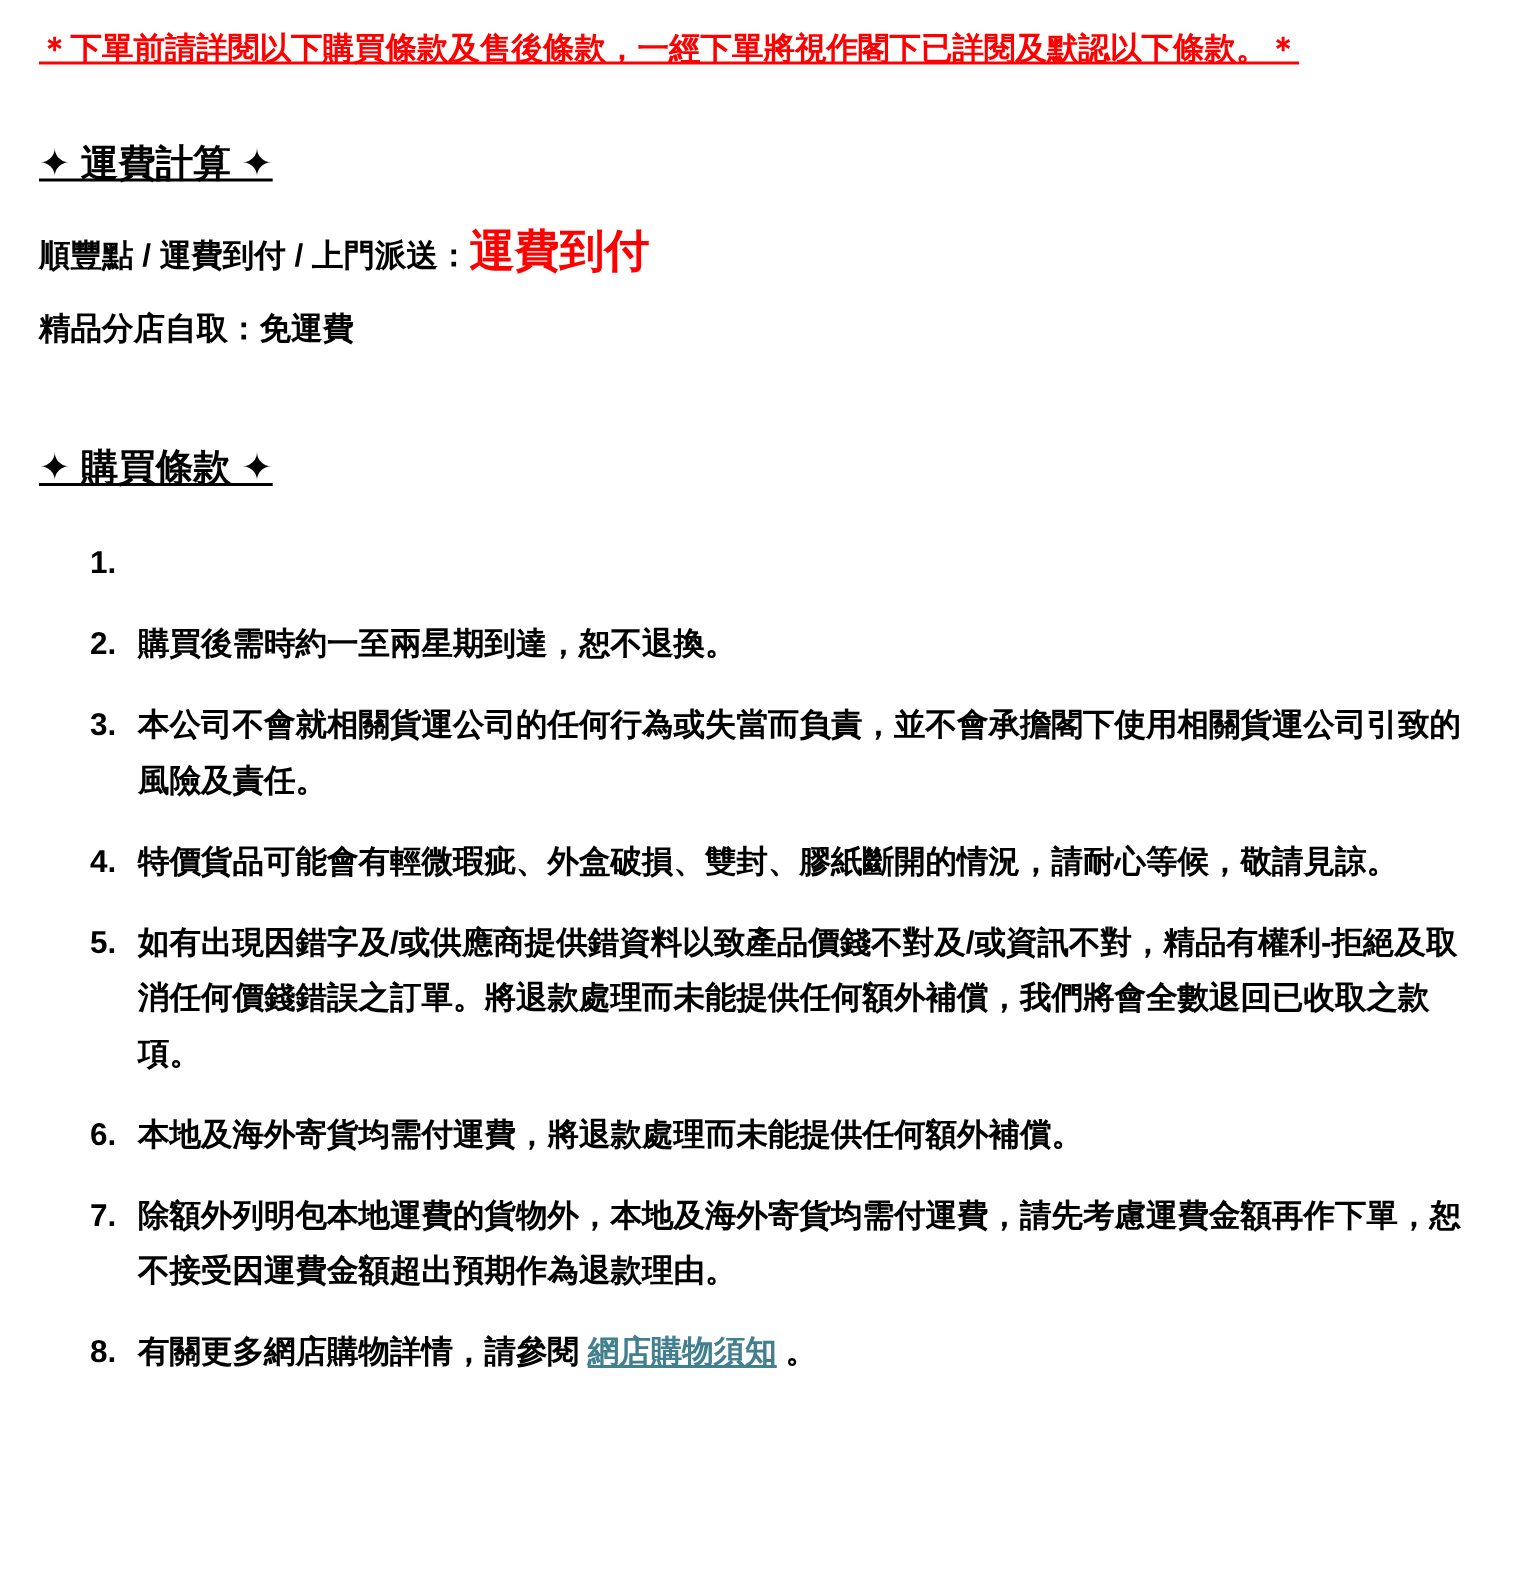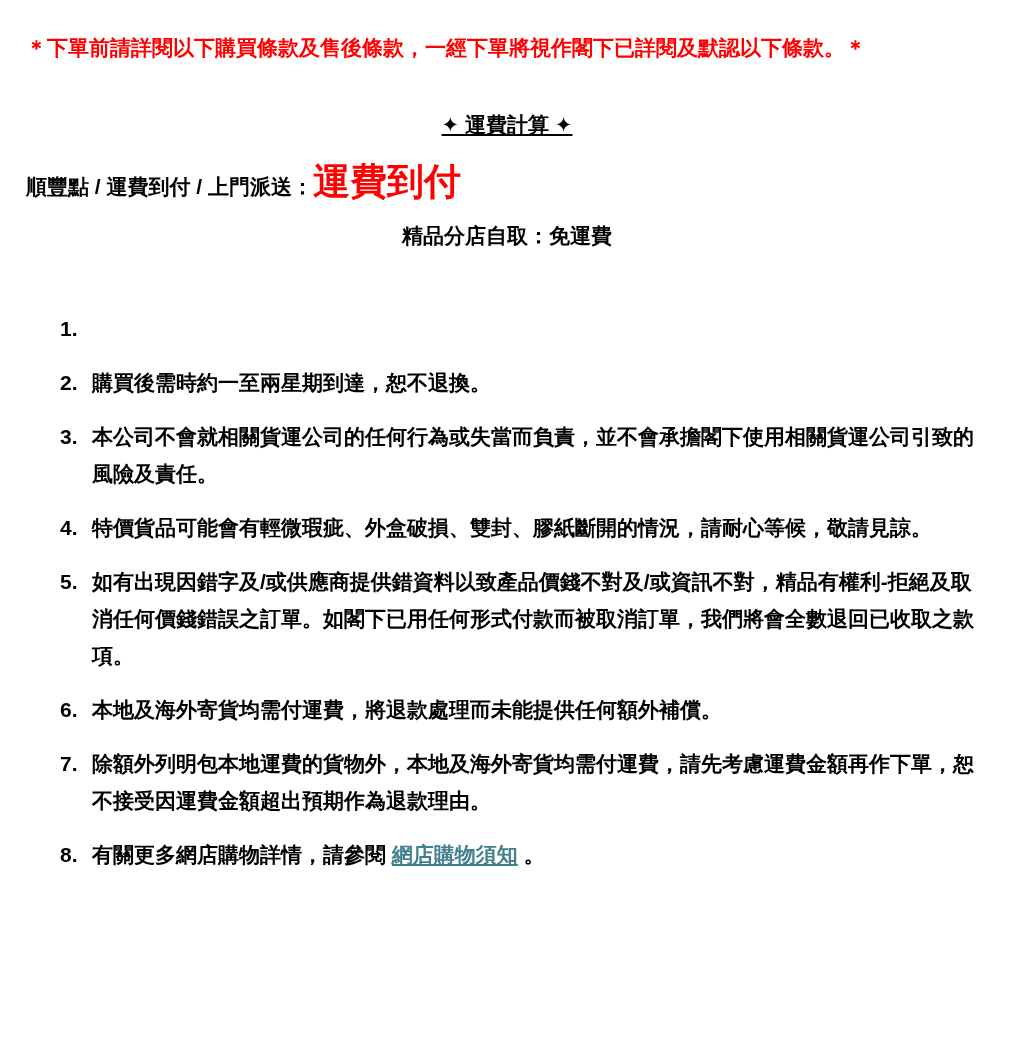--- a/index.html
+++ b/index.html
@@ -10,36 +10,36 @@
     font-weight: 700;
     color: var(--text-color, #000000);
   }
   .page {
     padding: 14px 38px 36px 26px;
     font-size: 21px;
     line-height: 37px;
   }
   .notice {
     color: var(--accent-red, #fe0000);
-    margin: 15px 0 40px 0;
+    text-decoration: underline;
+    margin: 0 0 40px 0;
   }
   .section-heading {
-    font-size: 21px;
+    font-size: 25px;
     font-weight: 700;
     text-decoration: underline;
     margin: 0 0 24px 0;
-    text-align: center;
   }
   .ship-line { margin: 0 0 12px 0; }
   .ship-value {
     color: var(--accent-red, #fe0000);
-    font-size: 37px;
+    font-size: 30px;
     line-height: 30px;
   }
-  .ship-line2 { margin: 0 0 56px 0; text-align: center; }
+  .ship-line2 { margin: 0 0 56px 0; }
   .terms-heading { margin-bottom: 26px; }
   .terms-list { margin: 0; padding: 0 0 0 34px; }
   .term-item { display: flex; margin-bottom: 17px; }
   .term-number { flex: 0 0 32px; width: 32px; }
   .term-body { flex: 1 1 auto; min-width: 0; }
   .term-text { margin: 0; }
   .term-note {
     margin: 13px 0 0 0;
     color: var(--accent-red, #fe0000);
   }
@@ -56,20 +56,21 @@
 <div class="page">
 
   <p class="notice">＊下單前請詳閱以下購買條款及售後條款，一經下單將視作閣下已詳閱及默認以下條款。＊</p>
 
   <h2 class="section-heading">✦ 運費計算 ✦</h2>
 
   <p class="ship-line"><span>順豐點 / 運費到付 / 上門派送：</span><span class="ship-value">運費到付</span></p>
 
   <p class="ship-line2">精品分店自取：免運費</p>
 
+  <h2 class="section-heading terms-heading">✦ 購買條款 ✦</h2>
 
   <div class="terms-list">
 
     <div class="term-item">
       <span class="term-number">1.</span>
       <div class="term-body">
       </div>
     </div>
 
     <div class="term-item">
@@ -89,21 +90,21 @@
     <div class="term-item">
       <span class="term-number">4.</span>
       <div class="term-body">
         <p class="term-text">特價貨品可能會有輕微瑕疵、外盒破損、雙封、膠紙斷開的情況，請耐心等候，敬請見諒。</p>
       </div>
     </div>
 
     <div class="term-item">
       <span class="term-number">5.</span>
       <div class="term-body">
-        <p class="term-text">如有出現因錯字及/或供應商提供錯資料以致產品價錢不對及/或資訊不對，精品有權利-拒絕及取消任何價錢錯誤之訂單。如閣下已用任何形式付款而被取消訂單，我們將會全數退回已收取之款項。</p>
+        <p class="term-text">如有出現因錯字及/或供應商提供錯資料以致產品價錢不對及/或資訊不對，精品有權利-拒絕及取消任何價錢錯誤之訂單。將退款處理而未能提供任何額外補償，我們將會全數退回已收取之款項。</p>
       </div>
     </div>
 
     <div class="term-item">
       <span class="term-number">6.</span>
       <div class="term-body">
         <p class="term-text">本地及海外寄貨均需付運費，將退款處理而未能提供任何額外補償。</p>
       </div>
     </div>
 

